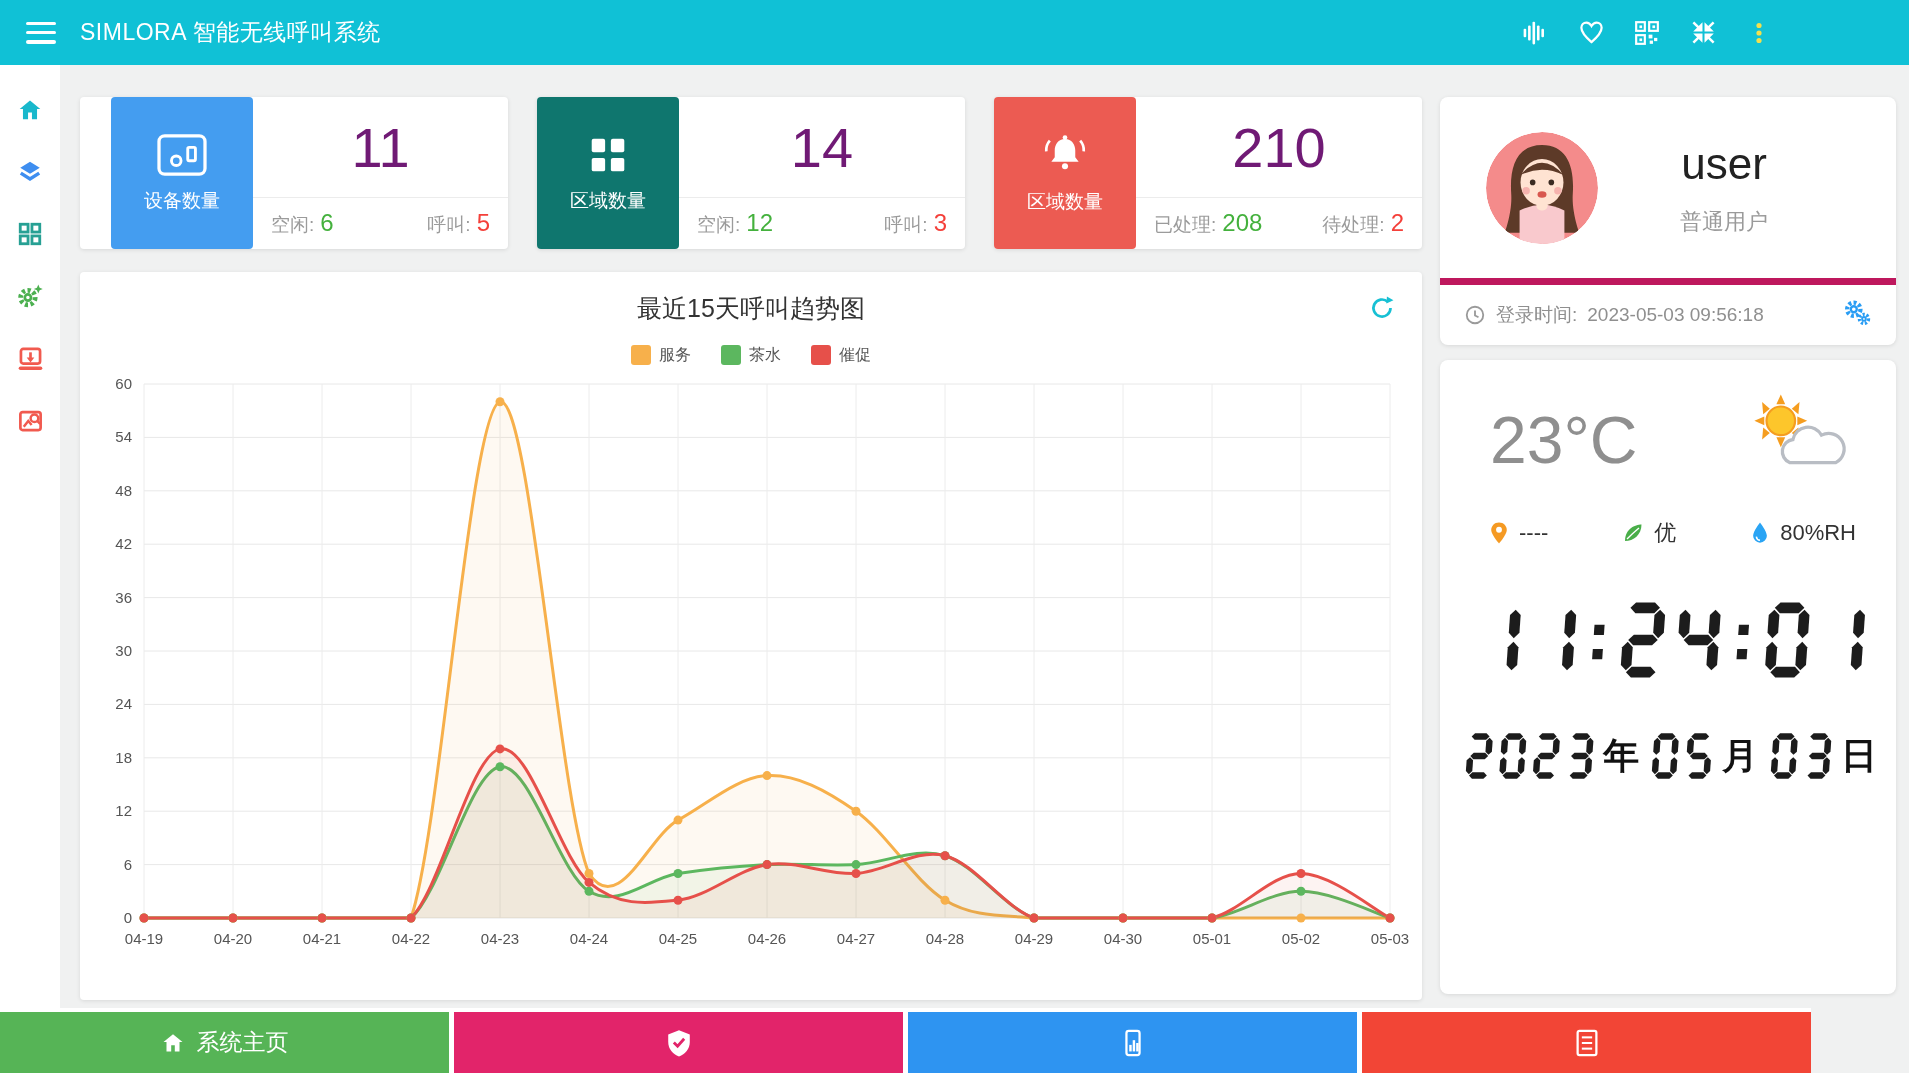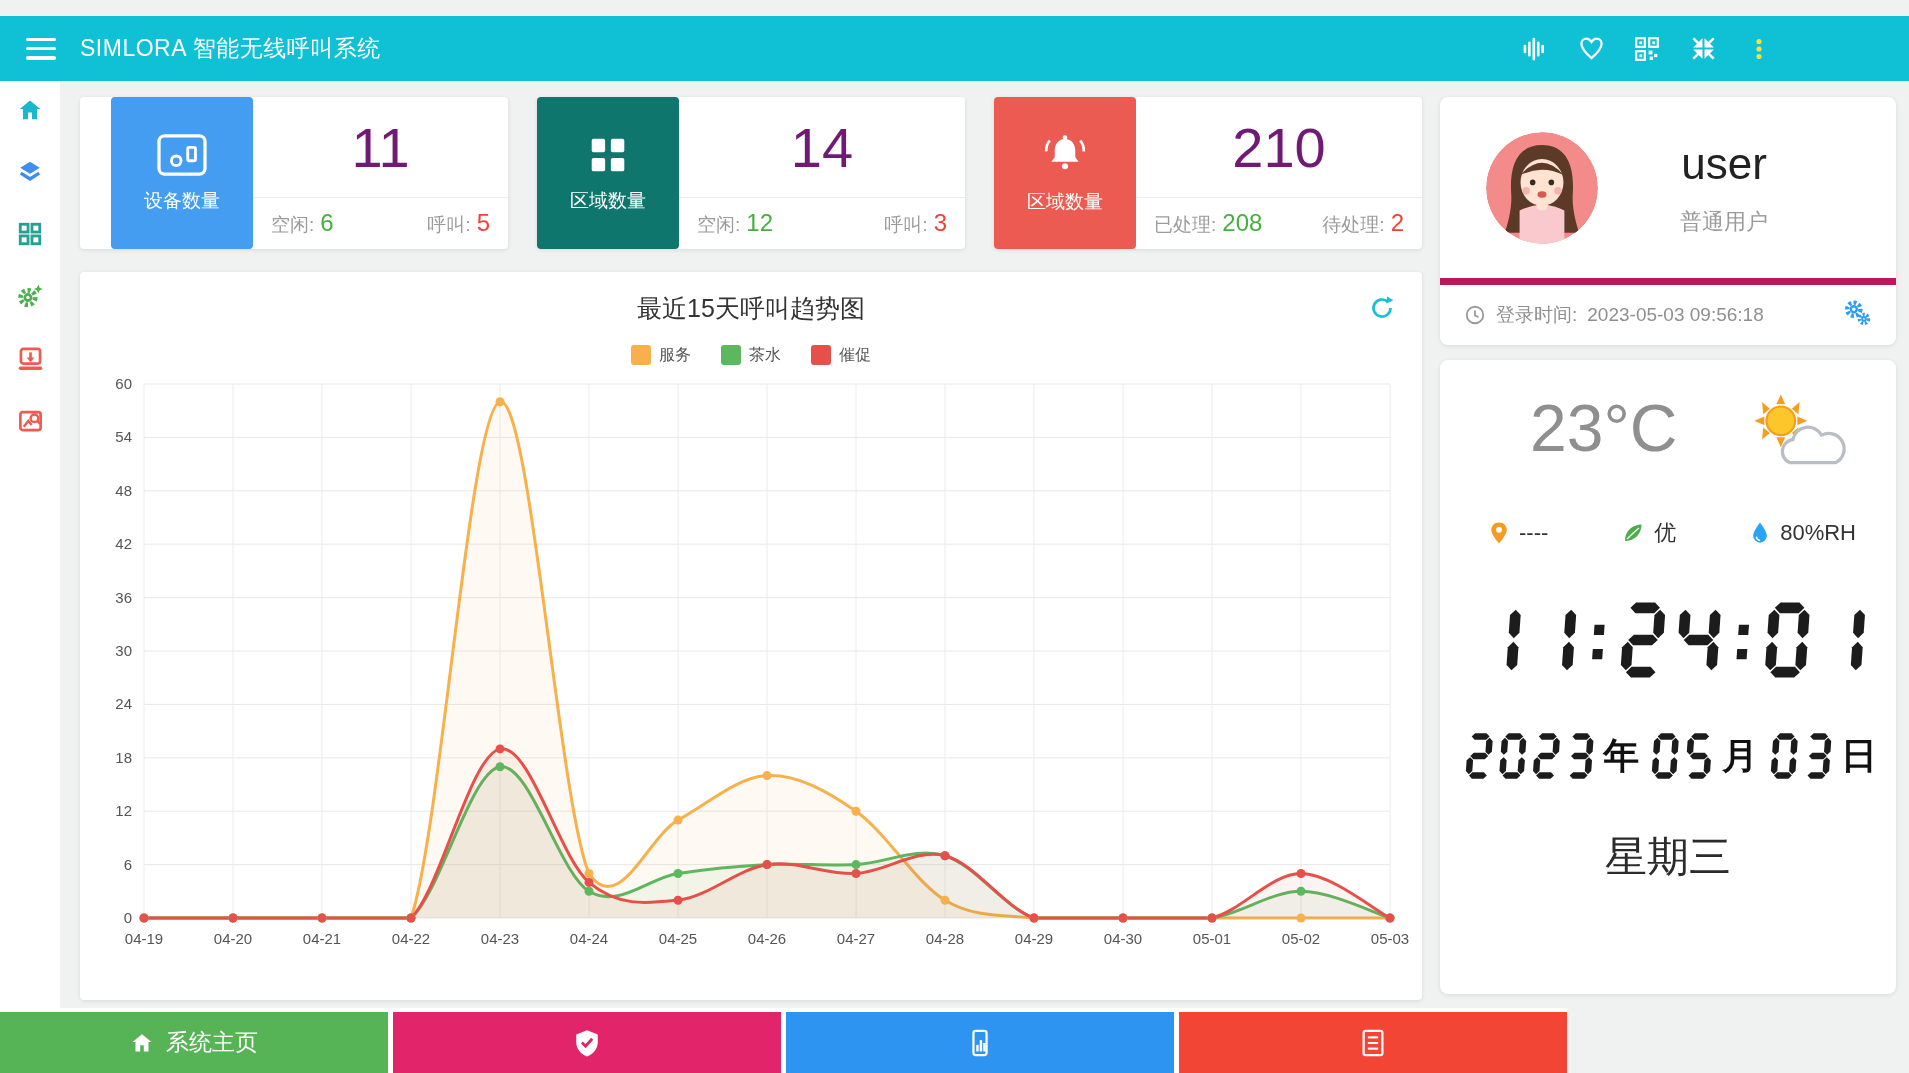--- a/index.html
+++ b/index.html
@@ -1,20 +1,20 @@
 <!DOCTYPE html>
 <html><head>
 <meta charset="utf-8">
 <style>
   * { box-sizing: border-box; margin: 0; padding: 0; }
   html,body { width:1909px; height:1073px; overflow:hidden; }
   body { background:#f0f1f1; font-family:"Liberation Sans", sans-serif; position:relative; }
 
   
-  .topbar { position:absolute; top:16px; left:0; width:1909px; height:65px; background:#10c1d6;
+  .topbar { position:absolute; top:0; left:0; width:1909px; height:65px; background:#10c1d6;
             display:flex; align-items:center; padding:0 26px; z-index:6; }
   .hamburger { width:30px; height:22px; display:flex; flex-direction:column; justify-content:space-between;
                background:none; border:none; cursor:pointer; margin-right:24px; }
   .hamburger span { display:block; height:3.5px; background:#fff; border-radius:2px; }
   .app-title { color:#fff; font-size:23px; letter-spacing:.5px; }
   .topbar-icons { margin-left:auto; display:flex; align-items:center; gap:28px; padding-right:110px; }
   .tb-btn { background:none; border:none; cursor:pointer; width:28px; height:28px; display:flex; align-items:center; justify-content:center; }
 
   
   .sidebar { position:absolute; top:65px; left:0; width:60px; height:947px; background:#fff;
@@ -52,31 +52,31 @@
   .user-names { flex:1; display:flex; flex-direction:column; align-items:center; gap:18px; }
   .user-name { font-size:44px; color:#222; }
   .user-role { font-size:22px; color:#9a9a9a; }
   .login-row { height:66px; border-top:7px solid #be185d; display:flex; align-items:center; padding:0 24px; gap:10px;
                font-size:19px; color:#8f8f8f; }
   .login-spacer { flex:1; }
   .gears-btn { background:none; border:none; cursor:pointer; }
 
   .weather-card { position:absolute; left:1440px; top:360px; width:456px; height:634px; background:#fff;
                   border-radius:8px; box-shadow:0 1px 4px rgba(0,0,0,.10); }
-  .temp-row { display:flex; justify-content:space-between; align-items:flex-start; padding:30px 46px 0 50px;margin-left:40px; }
+  .temp-row { display:flex; justify-content:space-between; align-items:flex-end; padding:30px 46px 0 50px; }
   .temp-value { font-size:66px; color:#8f8f8f; }
   .air-row { display:flex; align-items:center; justify-content:space-between; padding:40px 40px 0 48px; font-size:22px; color:#333; }
   .air-item { display:flex; align-items:center; gap:9px; }
   .clock-row { display:flex; justify-content:center; margin-top:54px; }
   .date-row { display:flex; justify-content:center; align-items:flex-end; gap:6px; margin-top:50px; }
   .date-unit { font-size:36px; font-weight:700; color:#111; padding-bottom:2px; }
   .weekday { text-align:center; margin-top:46px; font-size:42px; color:#2b2b2b; }
 
   
-  .bottom-bar { position:absolute; left:0; bottom:0; width:1567px; height:65px; background:#fff;
+  .bottom-bar { position:absolute; left:0; bottom:0; width:1811px; height:65px; background:#fff;
                 display:flex; gap:5px; padding-top:4px; z-index:7; }
   .bb-seg { flex:1; display:flex; align-items:center; justify-content:center; gap:12px; color:#fff;
             font-size:23px; cursor:pointer; border:none; }
   .bb-green { background:#56b456; }
   .bb-pink  { background:#e2246a; }
   .bb-blue  { background:#2e94f1; }
   .bb-red   { background:#f24536; }
 </style>
 </head>
 <body>
@@ -560,21 +560,20 @@
             <polygon points="9.542000000000002,4.6690000000000005 12.762000000000002,7.889000000000001 12.762000000000002,18.653000000000002 9.542000000000002,21.873 6.322000000000001,18.653000000000002 6.322000000000001,7.889000000000001"></polygon>
             <polygon points="43.282999999999994,3.5420000000000007 46.50299999999999,0.3220000000000005 57.957,0.3220000000000005 61.177,3.5420000000000007 57.957,6.7620000000000005 46.50299999999999,6.7620000000000005"></polygon>
             <polygon points="61.337999999999994,4.6690000000000005 64.55799999999999,7.889000000000001 64.55799999999999,18.653000000000002 61.337999999999994,21.873 58.117999999999995,18.653000000000002 58.117999999999995,7.889000000000001"></polygon>
             <polygon points="43.282999999999994,23 46.50299999999999,19.78 57.957,19.78 61.177,23 57.957,26.22 46.50299999999999,26.22"></polygon>
             <polygon points="61.337999999999994,24.127 64.55799999999999,27.346999999999998 64.55799999999999,38.111000000000004 61.337999999999994,41.331 58.117999999999995,38.111000000000004 58.117999999999995,27.346999999999998"></polygon>
             <polygon points="43.282999999999994,42.458 46.50299999999999,39.238 57.957,39.238 61.177,42.458 57.957,45.678 46.50299999999999,45.678"></polygon>
           </g>
         </svg></span>
     <span class="date-unit">日</span>
   </div>
-  <div class="weekday">星期三</div>
 </section>
 
 <footer class="bottom-bar">
   <button class="bb-seg bb-green" style="background: rgb(86, 180, 86);">
     <svg width="24" height="24" viewBox="0 0 24 24">
       <path d="M12 3.2 L21.5 11 H18.5 V20.5 H13.8 V14.2 H10.2 V20.5 H5.5 V11 H2.5 Z" fill="#fff"></path>
     </svg>
     <span>系统主页</span>
   </button>
   <button class="bb-seg bb-pink" style="background: rgb(226, 36, 106);">

